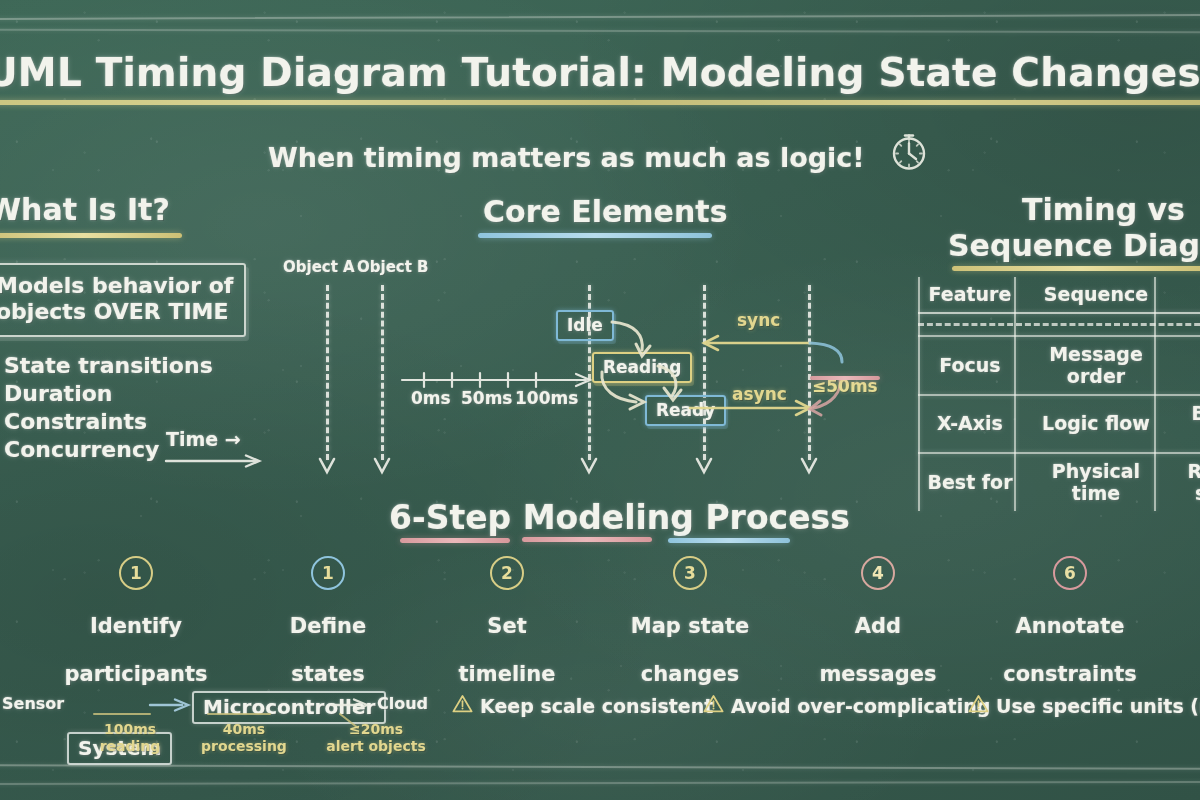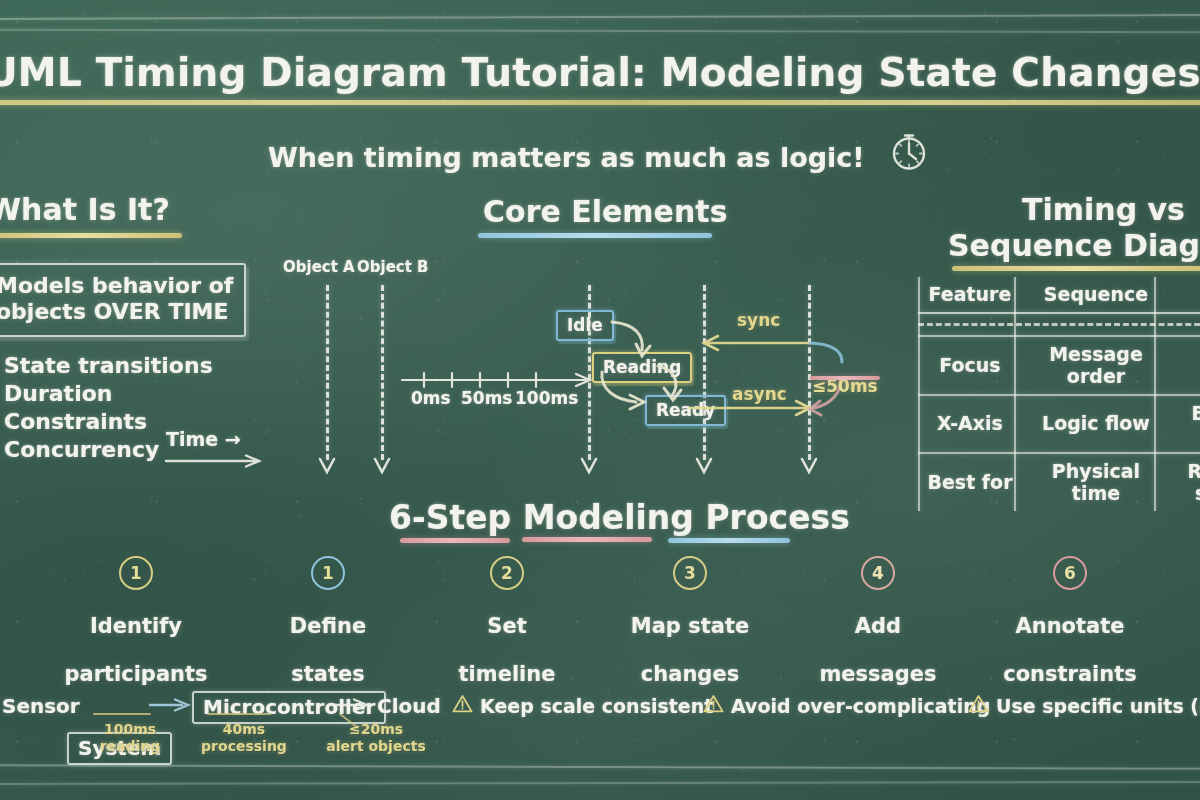--- a/index.html
+++ b/index.html
@@ -112,21 +112,21 @@
   
   .step{position:absolute;text-align:center;width:150px;}
   .step-num{
     width:30px;height:30px;border-radius:50%;margin:0 auto 4px;
     display:flex;align-items:center;justify-content:center;
     font-size:17px;font-weight:700;
   }
   .step-txt{font-size:21px;font-weight:600;line-height:1.16;margin-top:24px;}
 
   
-  .flow-chip{position:absolute;font-size:20px;font-weight:600;white-space:nowrap;}
+  .flow-chip{position:absolute;font-size:16px;font-weight:600;white-space:nowrap;}
   .flow-box{position:absolute;padding:2px 9px 3px;border:2px solid rgba(235,240,236,.8);border-radius:3px;
      font-size:20px;font-weight:600;white-space:nowrap;box-shadow:0 0 5px rgba(255,255,255,.22);}
   .flow-note{position:absolute;text-align:center;font-size:14px;font-weight:600;color:#e2d78f;line-height:1.2;
      text-shadow:0 0 4px rgba(226,215,143,.45),1px 1px 0 rgba(0,0,0,.22);}
 
   .warn{position:absolute;font-size:19px;font-weight:600;white-space:nowrap;display:flex;align-items:center;gap:7px;}
   .warn .tri{flex:0 0 auto;}
 
   svg{overflow:visible;}
 </style>

